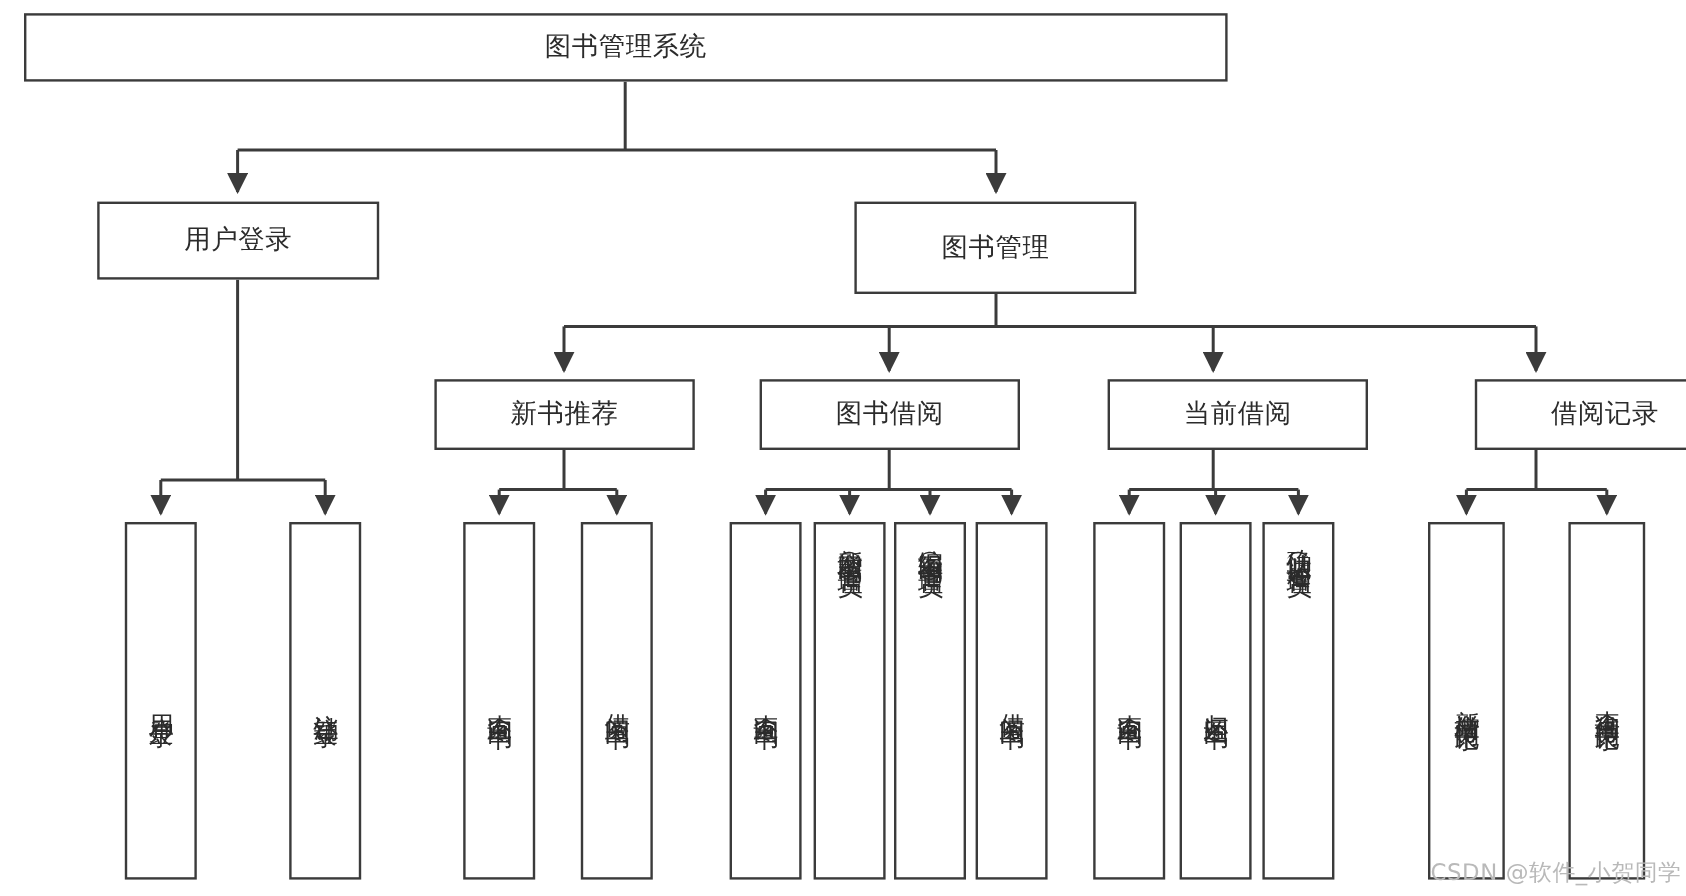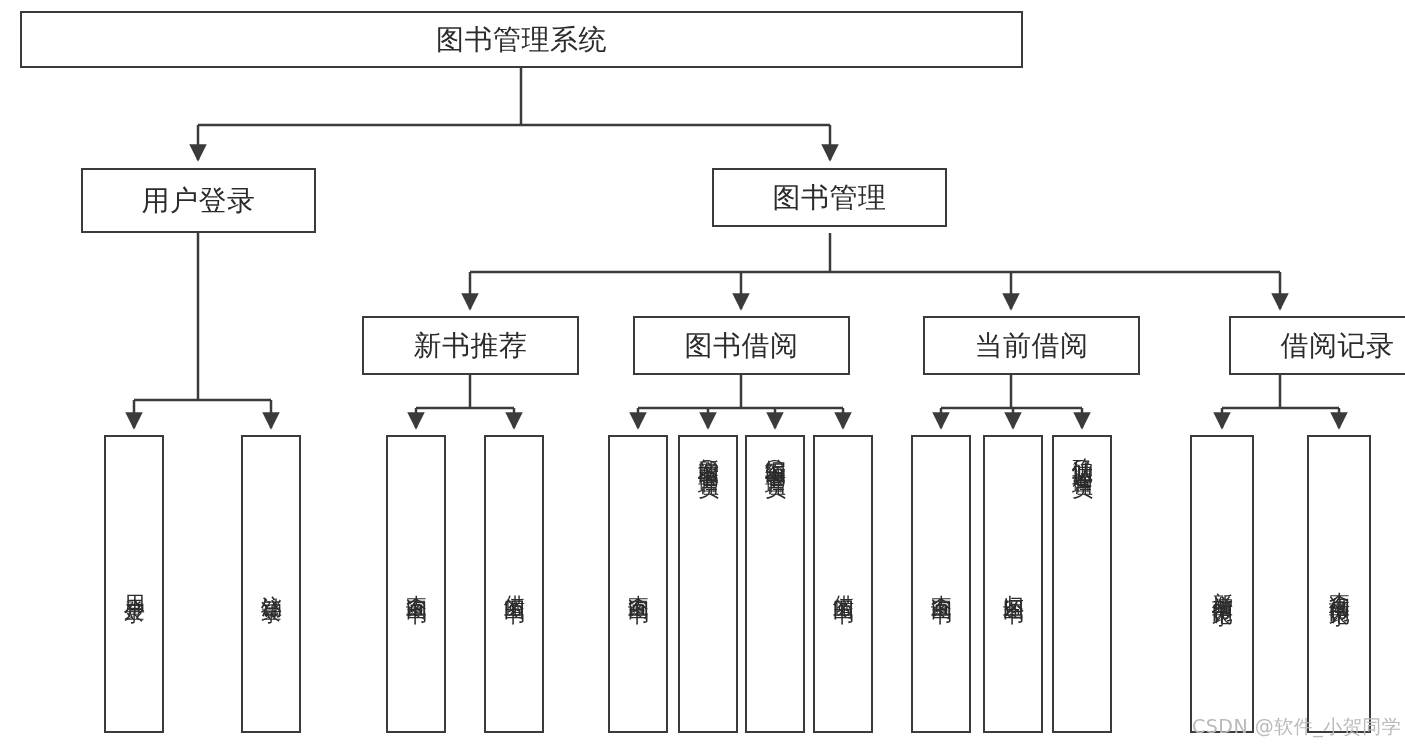--- a/index.html
+++ b/index.html
@@ -35,21 +35,21 @@
     justify-content: center;
     color: #2b2b2b;
     line-height: 1.18;
     text-align: center;
   }
   .node .lbl {
     display: block;
     white-space: pre;
   }
   .node-h .lbl {
-    font-size: 28px;
+    font-size: 22px;
     letter-spacing: 0.5px;
   }
   .node-v {
     align-items: flex-start;
     padding-top: 4px;
   }
   .node-v .lbl {
     writing-mode: vertical-rl;
     text-orientation: upright;
     font-size: 21px;
@@ -123,21 +123,21 @@
     </g>
   </svg>
 
   <div class="node node-h" style="left: 20px; top: 11px; width: 1003px; height: 57px;">
     <span class="lbl">图书管理系统</span>
   </div>
 
   <div class="node node-h" style="left: 81px; top: 168px; width: 235px; height: 65px;">
     <span class="lbl">用户登录</span>
   </div>
-  <div class="node node-h" style="left: 712px; top: 168px; width: 235px; height: 59px;">
+  <div class="node node-h" style="left: 712px; top: 168px; width: 235px; height: 77px;">
     <span class="lbl">图书管理</span>
   </div>
 
   <div class="node node-h" style="left: 633px; top: 316px; width: 217px; height: 59px;">
     <span class="lbl">图书借阅</span>
   </div>
   <div class="node node-h" style="left: 362px; top: 316px; width: 217px; height: 59px;">
     <span class="lbl">新书推荐</span>
   </div>
   <div class="node node-h" style="left: 903px; top: 316px; width: 217px; height: 59px; margin-left: 20px;">

